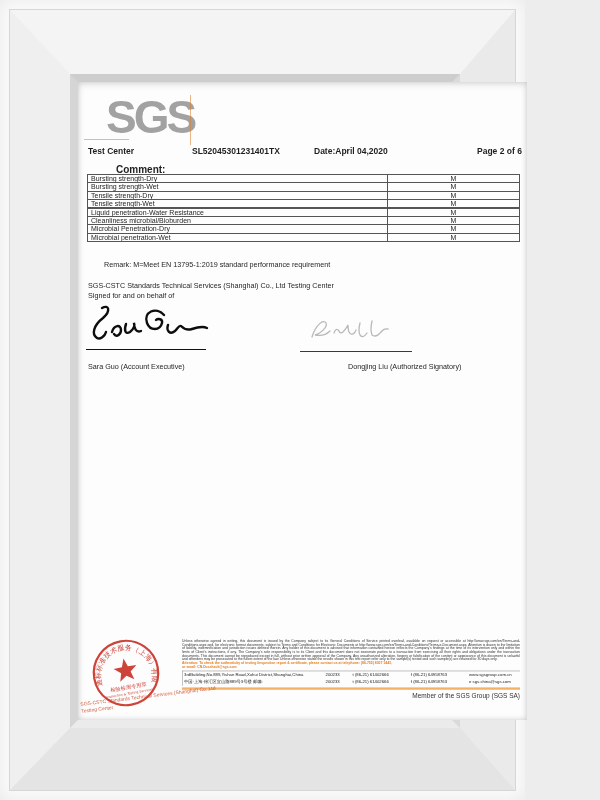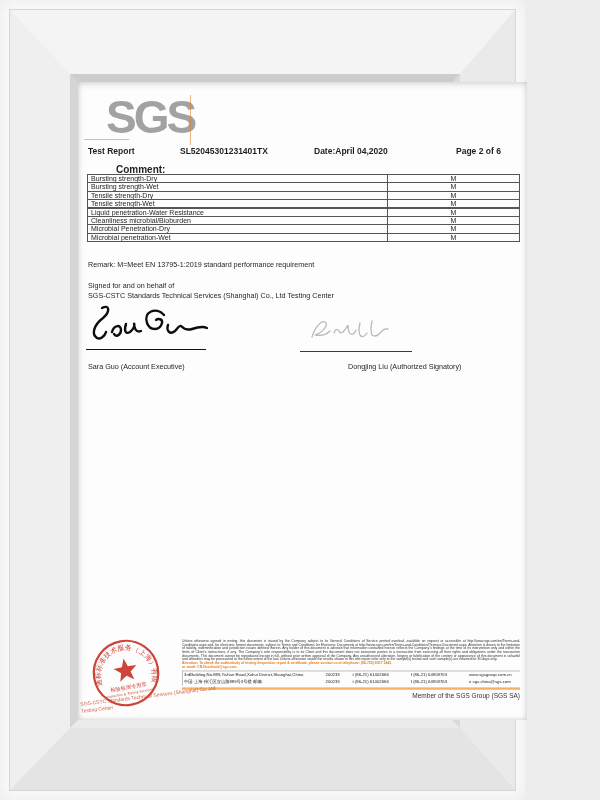--- a/index.html
+++ b/index.html
@@ -24,34 +24,34 @@
                      inset -2px 0 5px rgba(0,0,0,.05), inset 0 -2px 5px rgba(0,0,0,.05); }
   .abs { position:absolute; }
 
   .logo { left:28px; top:12px; font-size:46px; font-weight:800; letter-spacing:-3px;
           color:#a2a2a2; line-height:1; }
   .hairline-h { left:6px; top:57px; width:45px; height:0; border-top:1px solid rgba(226,124,38,.55); }
   .hairline-v { left:112px; top:13px; width:0; height:50px; border-left:1px solid rgba(226,124,38,.55); }
 
   .hdr { top:64px; font-size:8.5px; font-weight:bold; white-space:nowrap; }
   .hdr-title  { left:10px; }
-  .hdr-number { left:102px;text-align:right; }
+  .hdr-number { left:114px;text-align:right; }
   .hdr-date   { left:236px; }
-  .hdr-page   { left:378px; }
+  .hdr-page   { left:399px; }
 
   .comment-label { left:10px; top:82px; font-size:10px; font-weight:bold;margin-left:28px; }
 
   .tbl { left:9px; top:92px; width:433px; }
   .tr { display:flex; height:9.2px; border:0.8px solid #555; margin-top:-0.8px;
         font-size:7px; line-height:8.4px; }
   .tr:first-child { margin-top:0; }
   .td-item { flex:0 0 299px; padding-left:3px; overflow:hidden; white-space:nowrap; }
   .td-val  { flex:1; text-align:center; border-left:0.8px solid #555; }
 
-  .remark { left:10px; top:178px; font-size:7.2px; }
+  .remark { left:26px; top:178px; font-size:7.2px; }
   .signed { left:10px; top:199px; font-size:7.2px; line-height:1.35; }
 
   .sig-left  { left:6px;  top:220px; }
   .sig-right { left:224px; top:233px; }
   .uline-left  { left:8px; top:267px; width:120px; height:0; border-top:1.4px solid #111; }
   .uline-right { left:222px; top:269px; width:112px; height:0; border-top:1.1px solid #3a3a3a; }
   .name-left  { left:10px;  top:280px; font-size:7.2px;text-align:center; }
   .name-right { left:222px; top:280px; font-size:7.2px;margin-left:48px; }
 
   
@@ -85,21 +85,21 @@
   <div class="frame-line"></div>
   <div class="frame-face"></div>
   <div class="frame-bevel"></div>
 
   <div class="doc">
 
     <div class="abs logo">SGS</div>
     <div class="abs hairline-h"></div>
     <div class="abs hairline-v"></div>
 
-    <div class="abs hdr hdr-title">Test Report</div>
+    <div class="abs hdr hdr-title">Test Center</div>
     <div class="abs hdr hdr-number">SL52045301231401TX</div>
     <div class="abs hdr hdr-date">Date:April 04,2020</div>
     <div class="abs hdr hdr-page">Page 2 of 6</div>
 
     <div class="abs comment-label">Comment:</div>
     <div class="abs tbl">
       <div class="tr">
         <div class="td-item">Bursting strength-Dry</div>
         <div class="td-val">M</div>
       </div>
@@ -129,22 +129,22 @@
       </div>
       <div class="tr">
         <div class="td-item">Microbial penetration-Wet</div>
         <div class="td-val">M</div>
       </div>
     </div>
 
     <div class="abs remark">Remark: M=Meet EN 13795-1:2019 standard performance requirement</div>
 
     <div class="abs signed">
+      <div>SGS-CSTC Standards Technical Services (Shanghai) Co., Ltd Testing Center</div>
       <div>Signed for and on behalf of</div>
-      <div>SGS-CSTC Standards Technical Services (Shanghai) Co., Ltd Testing Center</div>
     </div>
 
     <div class="abs sig-left">
       <svg width="125" height="46" viewBox="0 0 125 46" fill="none" stroke="#0d0d0d" stroke-width="2.4" stroke-linecap="round">
         <path d="M18,6 C25,2 27,9 19,16 C10,23 7,32 13,36 C16,38 21,34 22,30"></path>
         <path d="M28,30 C30,23 37,22 37,28 C37,32 33,36 30,32"></path>
         <path d="M42,22 C40,28 41,33 46,30 C50,27 51,23 50,21 C50,26 52,31 57,29"></path>
         <path d="M80,13 C72,4 59,10 63,21 C66,29 76,29 78,21 C79,17 74,16 72,18"></path>
         <path d="M84,23 C82,29 86,33 91,29 C94,26 95,23 97,24 C99,26 102,29 108,27 C114,25 119,24 123,26"></path>
       </svg>

